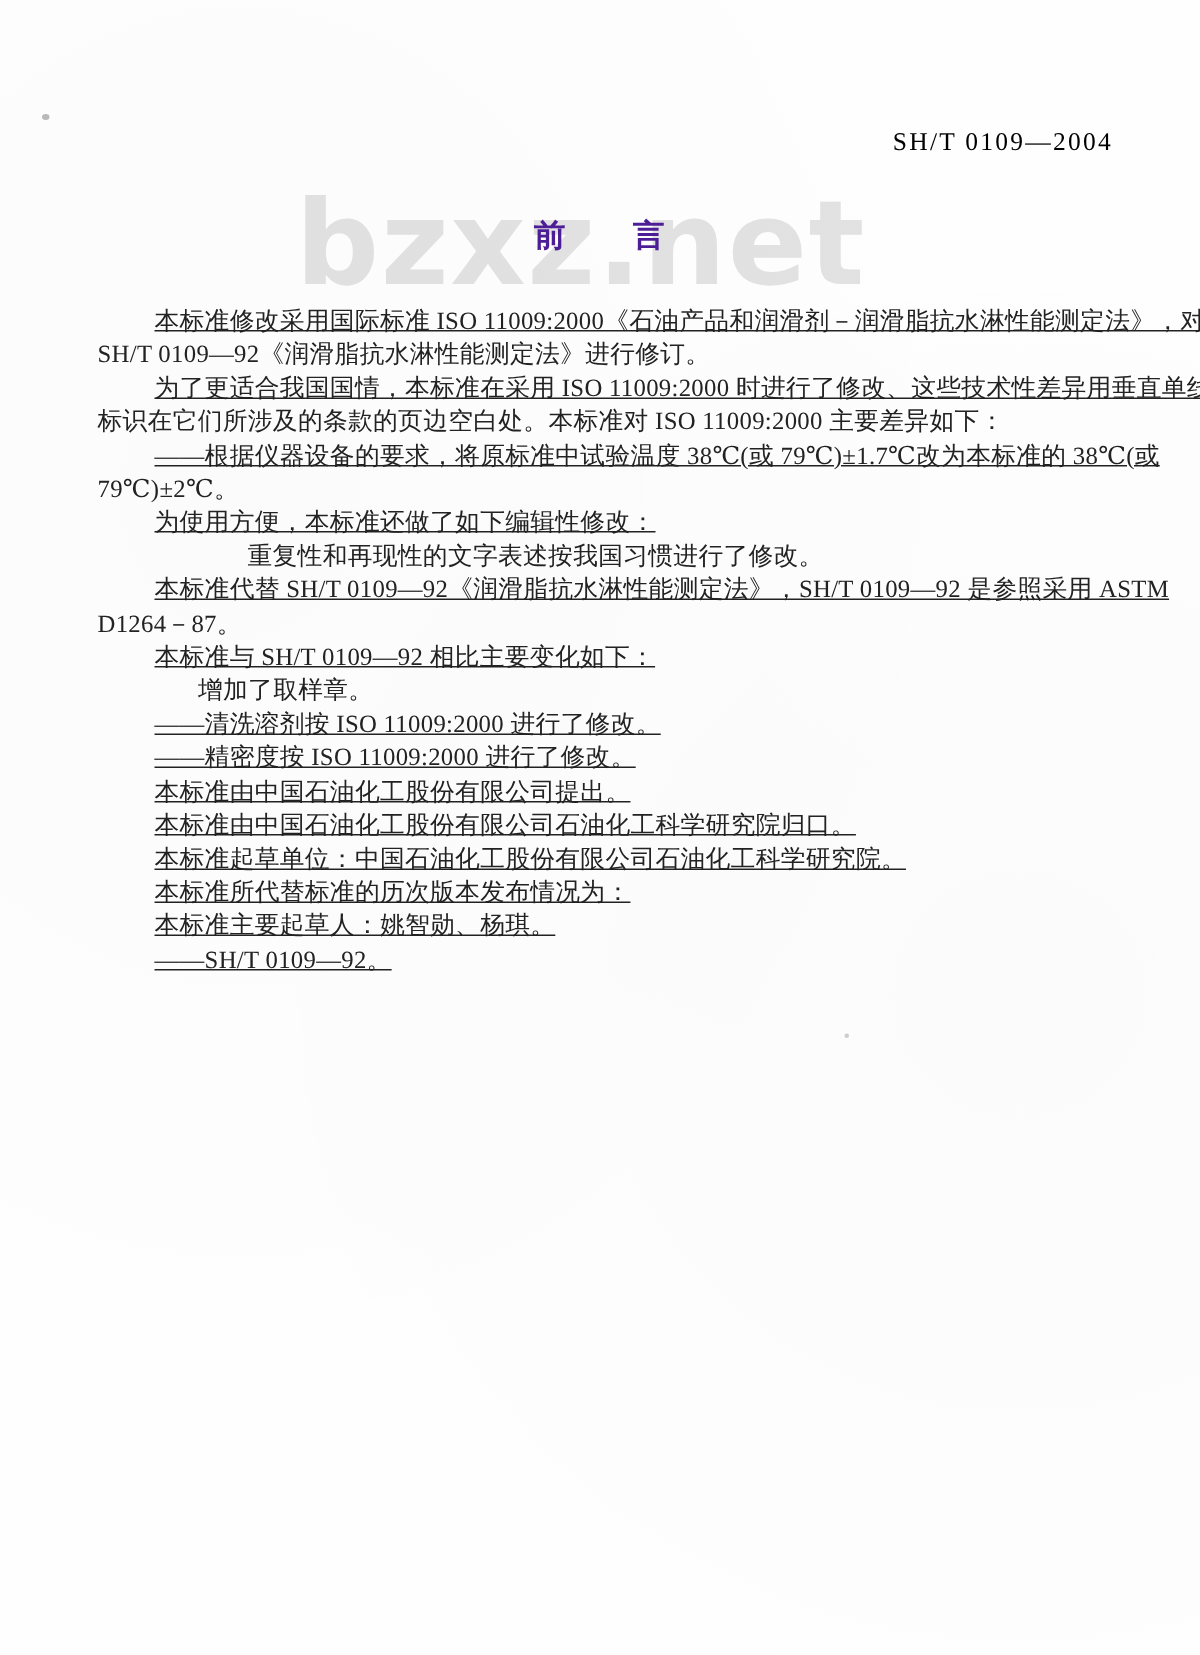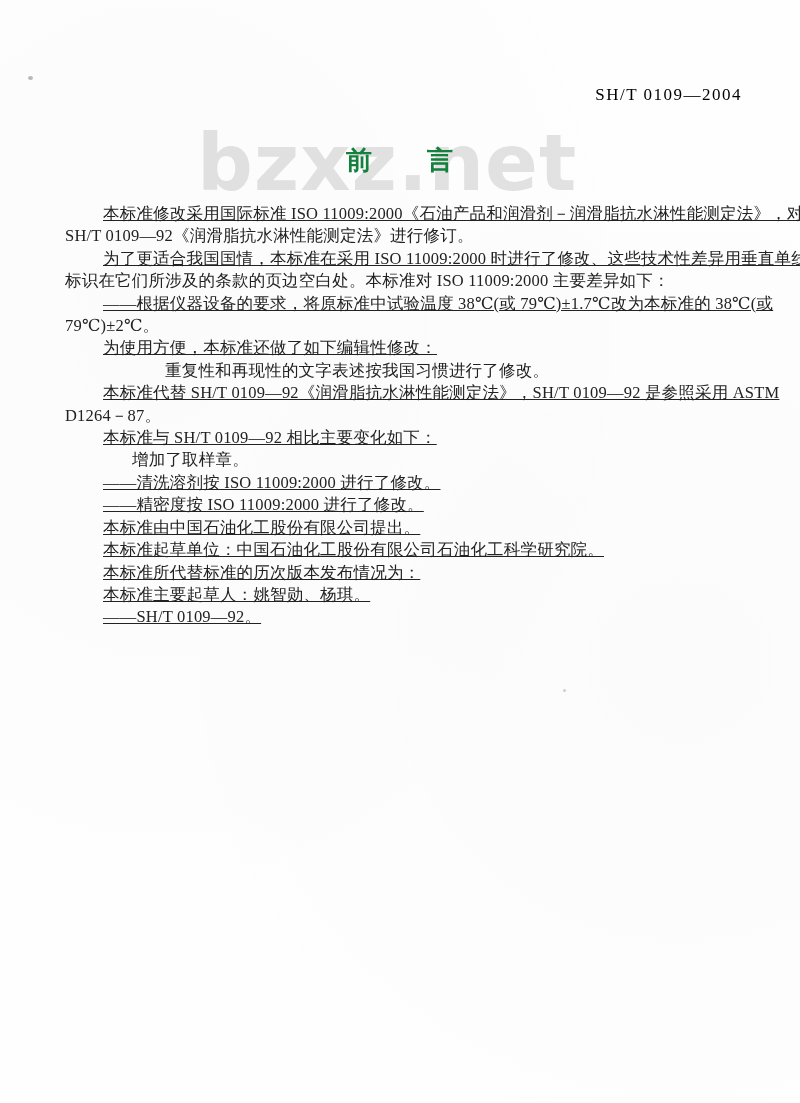--- a/index.html
+++ b/index.html
@@ -49,24 +49,24 @@
     color: #e2e2e2;
     z-index: 0;
     user-select: none;
   }
   .foreword-title {
     position: absolute;
     top: 143px;
     left: 0;
     width: 100%;
     text-align: center;
-    font-size: 26px;
+    font-size: 21px;
     font-weight: bold;
     letter-spacing: 1px;
-    color: #15803d;
+    color: #4c1d95;
     z-index: 1;
   }
   .body-lines {
     position: absolute;
     top: 203px;
     left: 65px;
     right: 56px;
     z-index: 1;
   }
   .body-line {
@@ -111,20 +111,21 @@
       <div class="body-line flush">79℃)±2℃。</div>
       <div class="body-line indent">为使用方便，本标准还做了如下编辑性修改：</div>
       <div class="body-line deep2">重复性和再现性的文字表述按我国习惯进行了修改。</div>
       <div class="body-line indent">本标准代替 SH/T 0109—92《润滑脂抗水淋性能测定法》，SH/T 0109—92 是参照采用 ASTM</div>
       <div class="body-line flush">D1264－87。</div>
       <div class="body-line indent">本标准与 SH/T 0109—92 相比主要变化如下：</div>
       <div class="body-line deep1">增加了取样章。</div>
       <div class="body-line indent">——清洗溶剂按 ISO 11009:2000 进行了修改。</div>
       <div class="body-line indent">——精密度按 ISO 11009:2000 进行了修改。</div>
       <div class="body-line indent">本标准由中国石油化工股份有限公司提出。</div>
+      <div class="body-line indent">本标准由中国石油化工股份有限公司石油化工科学研究院归口。</div>
       <div class="body-line indent">本标准起草单位：中国石油化工股份有限公司石油化工科学研究院。</div>
       <div class="body-line indent">本标准所代替标准的历次版本发布情况为：</div>
       <div class="body-line indent">本标准主要起草人：姚智勋、杨琪。</div>
       <div class="body-line indent">——SH/T 0109—92。</div>
     </div>
 
   <div class="scan-speck speck-2"></div>
 
 </div>
 

